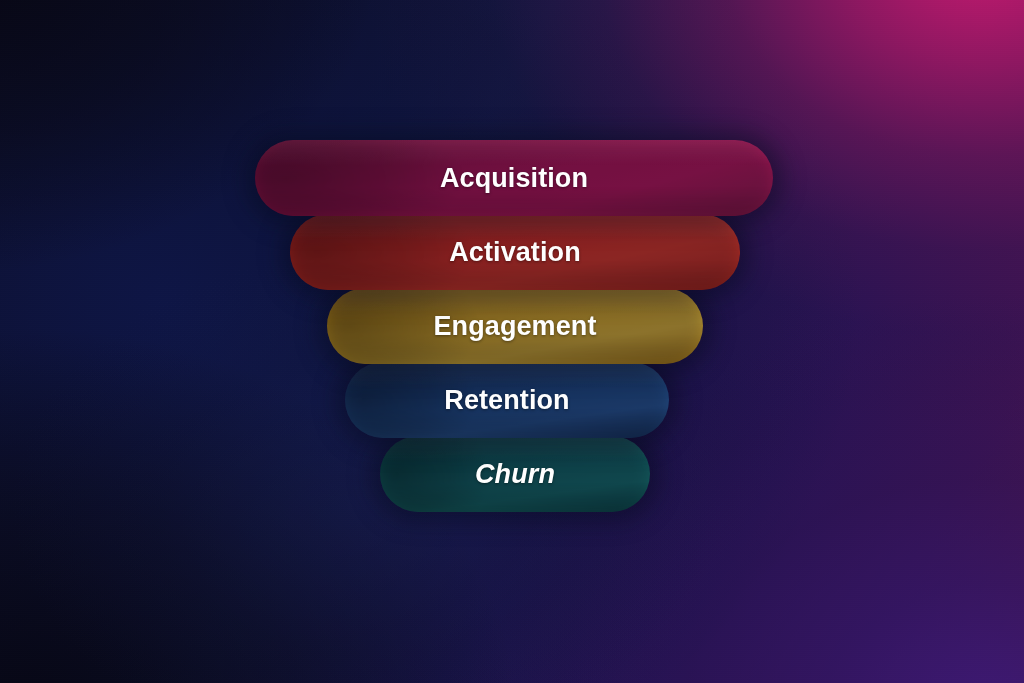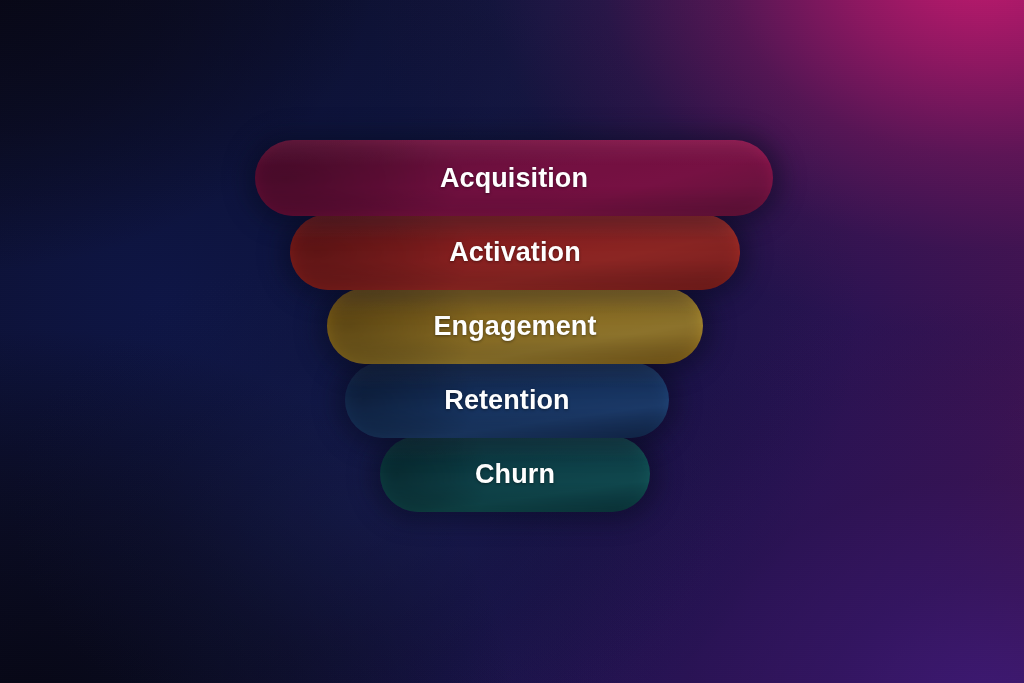--- a/index.html
+++ b/index.html
@@ -162,20 +162,21 @@
   }
   .s4 {
     left: 345px; width: 324px; top: 362px;
     background: linear-gradient(172deg, #16305e 0%, #1c4076 24%, #23518f 52%, #2a5a9a 72%, #1a3a6c 100%);
     z-index: 12;
   }
   .s5 {
     left: 380px; width: 270px; top: 436px;
     background: linear-gradient(172deg, #0c4a4e 0%, #0f5a5c 24%, #15696a 52%, #187270 72%, #0e5253 100%);
     z-index: 11;
+    font-style: italic;
   }
 </style>
 </head>
 <body>
 
 <div id="stage">
 
   <div class="bg-layer bg-base"></div>
   <div class="bg-layer bg-navy"></div>
   <div class="bg-layer bg-magenta"></div>

